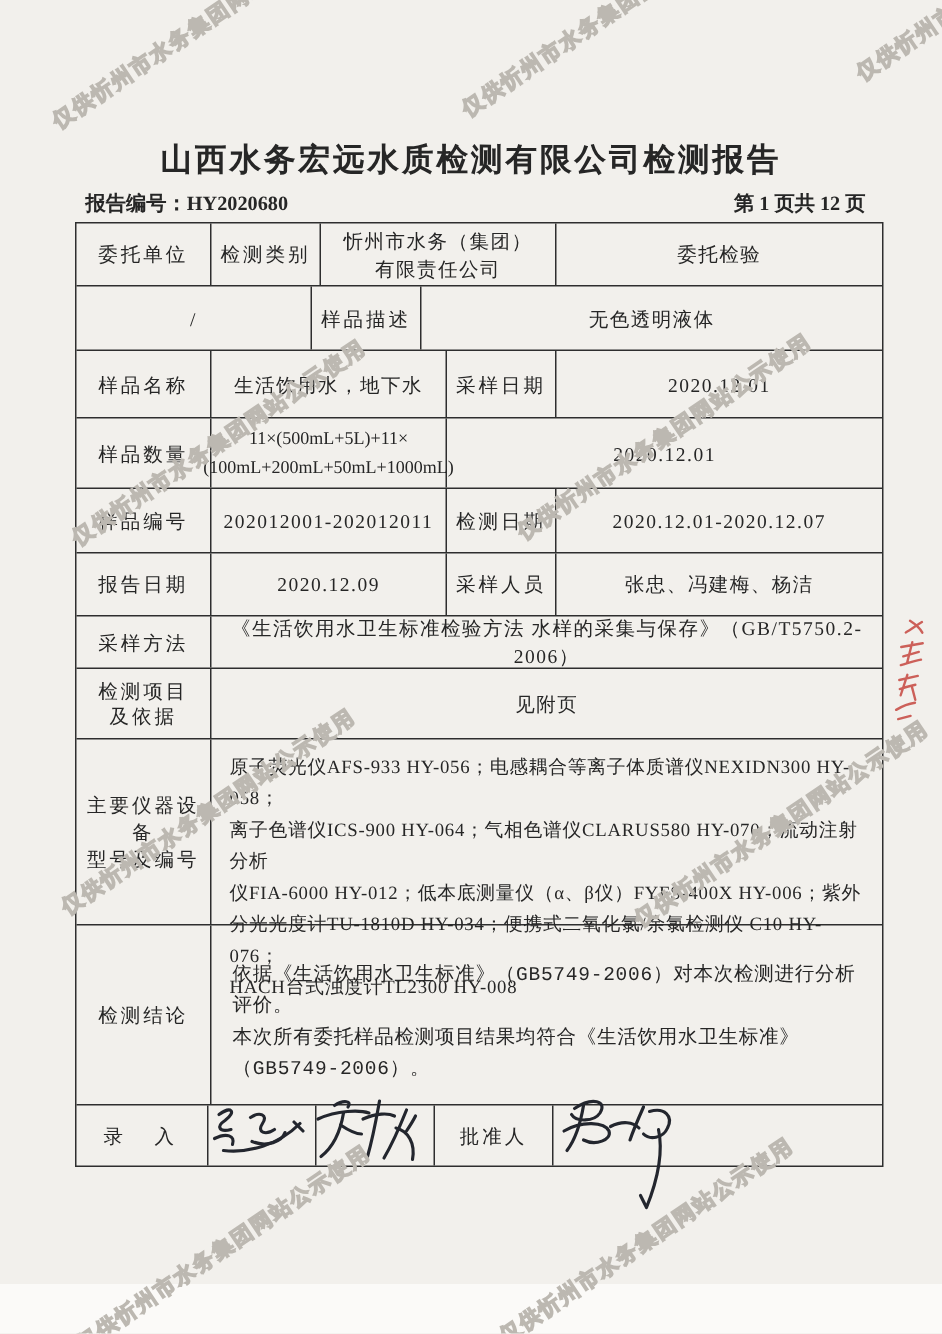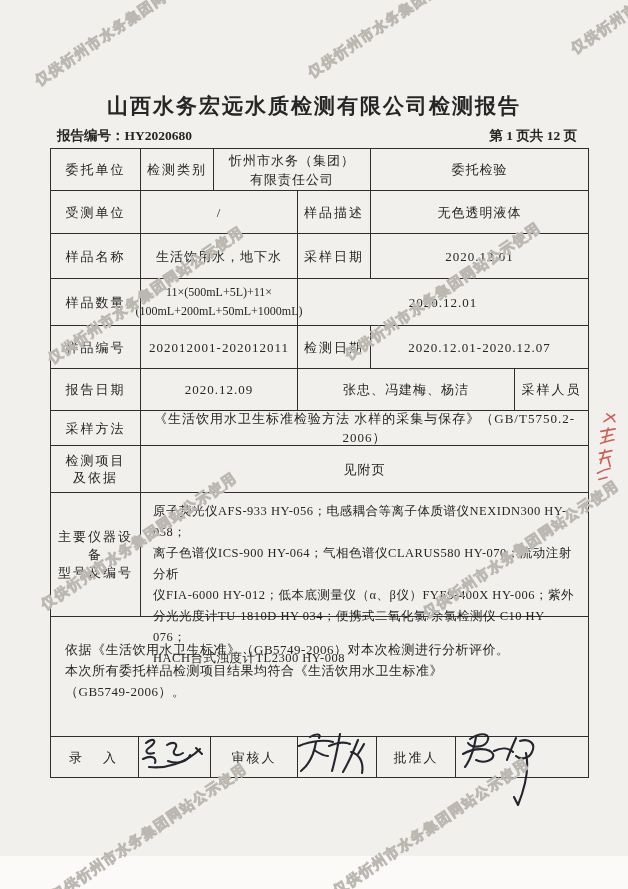--- a/index.html
+++ b/index.html
@@ -28,21 +28,21 @@
     font-size:13px;letter-spacing:1px;line-height:19px;padding:2px 4px;}
   .td:last-child{border-right:none;}
   .lab{width:90px;letter-spacing:2px;}
   .v1{width:157px;}
   .l2{width:73px;letter-spacing:2px;}
   .v2{flex:1;}
   .full{flex:1;}
   .left{justify-content:flex-start;text-align:left;}
   .pre{white-space:pre-line;}
   .instr{font-size:12.5px;line-height:21px;letter-spacing:0.5px;padding:8px 10px 8px 12px;align-items:flex-start;}
-  .concl{font-size:13px;line-height:21px;letter-spacing:0.5px;padding:22px 10px 8px 14px;align-items:flex-start;}
+  .concl{font-size:13px;line-height:21px;letter-spacing:0.5px;padding:22px 10px 8px 14px;align-items:flex-start;font-family:Liberation Mono, monospace;}
   .small2{font-size:12px;letter-spacing:0;}
 
   
   .sig-lab1{width:88px;letter-spacing:4px;text-align:right;}
   .sig-c1{width:72px;}
   .sig-lab2{width:87px;letter-spacing:2px;}
   .sig-c2{width:79px;}
   .sig-lab3{width:79px;letter-spacing:2px;text-align:center;}
   .sig-c3{flex:1;}
   .sig-cell{position:relative;overflow:visible;}
@@ -86,21 +86,20 @@
 
   <div class="tr" style="height:42px">
     <div class="td lab">委托单位</div>
     <div class="td l2">检测类别</div>
     <div class="td v1 pre">忻州市水务（集团）
 有限责任公司</div>
     <div class="td v2">委托检验</div>
   </div>
 
   <div class="tr" style="height:43px">
-    <div class="td lab">受测单位</div>
     <div class="td v1">/</div>
     <div class="td l2">样品描述</div>
     <div class="td v2">无色透明液体</div>
   </div>
 
   <div class="tr" style="height:45px">
     <div class="td lab">样品名称</div>
     <div class="td v1">生活饮用水，地下水</div>
     <div class="td l2">采样日期</div>
     <div class="td v2">2020.12.01</div>
@@ -116,22 +115,22 @@
   <div class="tr" style="height:43px">
     <div class="td lab">样品编号</div>
     <div class="td v1">202012001-202012011</div>
     <div class="td l2">检测日期</div>
     <div class="td v2">2020.12.01-2020.12.07</div>
   </div>
 
   <div class="tr" style="height:42px">
     <div class="td lab">报告日期</div>
     <div class="td v1">2020.12.09</div>
+    <div class="td l2">采样人员</div>
     <div class="td v2">张忠、冯建梅、杨洁</div>
-    <div class="td l2">采样人员</div>
   </div>
 
   <div class="tr" style="height:35px">
     <div class="td lab">采样方法</div>
     <div class="td full">《生活饮用水卫生标准检验方法 水样的采集与保存》（GB/T5750.2-2006）</div>
   </div>
 
   <div class="tr" style="height:47px">
     <div class="td lab pre" style="line-height:17px">检测项目
 及依据</div>
@@ -142,37 +141,37 @@
     <div class="td lab pre" style="line-height:18px">主要仪器设备
 型号及编号</div>
     <div class="td full left instr pre">原子荧光仪AFS-933  HY-056；电感耦合等离子体质谱仪NEXIDN300  HY-058；
 离子色谱仪ICS-900  HY-064；气相色谱仪CLARUS580  HY-070；流动注射分析
 仪FIA-6000  HY-012；低本底测量仪（α、β仪）FYFS-400X  HY-006；紫外
 分光光度计TU-1810D  HY-034；便携式二氧化氯/余氯检测仪 C10  HY-076；
 HACH台式浊度计TL2300  HY-008</div>
   </div>
 
   <div class="tr" style="height:120px">
+    <div class="td lab">检测结论</div>
     <div class="td full left concl pre">依据《生活饮用水卫生标准》（GB5749-2006）对本次检测进行分析评价。
 本次所有委托样品检测项目结果均符合《生活饮用水卫生标准》
 （GB5749-2006）。</div>
   </div>
 
   <div class="tr" style="height:40px">
     <div class="td sig-lab1">录　入</div>
     <div class="td sig-c1 sig-cell">
       <svg width="84" height="44" viewBox="0 0 84 44" style="top:-3px;left:-5px;">
         <path class="ink" d="M12,9 C20,3 24,7 16,13 C10,17 12,21 20,19"></path>
         <path class="ink" d="M9,25 C17,21 23,23 21,29"></path>
         <path class="ink" d="M33,11 C39,7 45,9 41,15 C37,21 43,23 49,19"></path>
         <path class="ink" d="M34,27 C44,31 54,27 56,21"></path>
         <path class="ink" d="M15,33 C32,35 52,29 66,15 M62,14 L68,20"></path>
       </svg>
     </div>
-    <div class="td sig-lab2">审核人</div>
     <div class="td sig-c2 sig-cell">
       <svg width="80" height="54" viewBox="0 0 80 54" style="top:-8px;left:-2px;">
         <path class="ink" d="M14,8 C20,4 26,5 23,9"></path>
         <path class="ink" d="M3,17 C16,11 31,11 37,13"></path>
         <path class="ink" d="M20,13 C18,25 14,35 5,42"></path>
         <path class="ink" d="M18,21 C24,25 28,27 32,27"></path>
         <path class="ink" d="M44,5 C42,16 40,28 36,42"></path>
         <path class="ink" d="M33,17 C42,13 50,13 54,15"></path>
         <path class="ink" d="M62,11 C58,21 54,31 47,43"></path>
         <path class="ink" d="M55,23 C63,25 68,33 66,44"></path>

